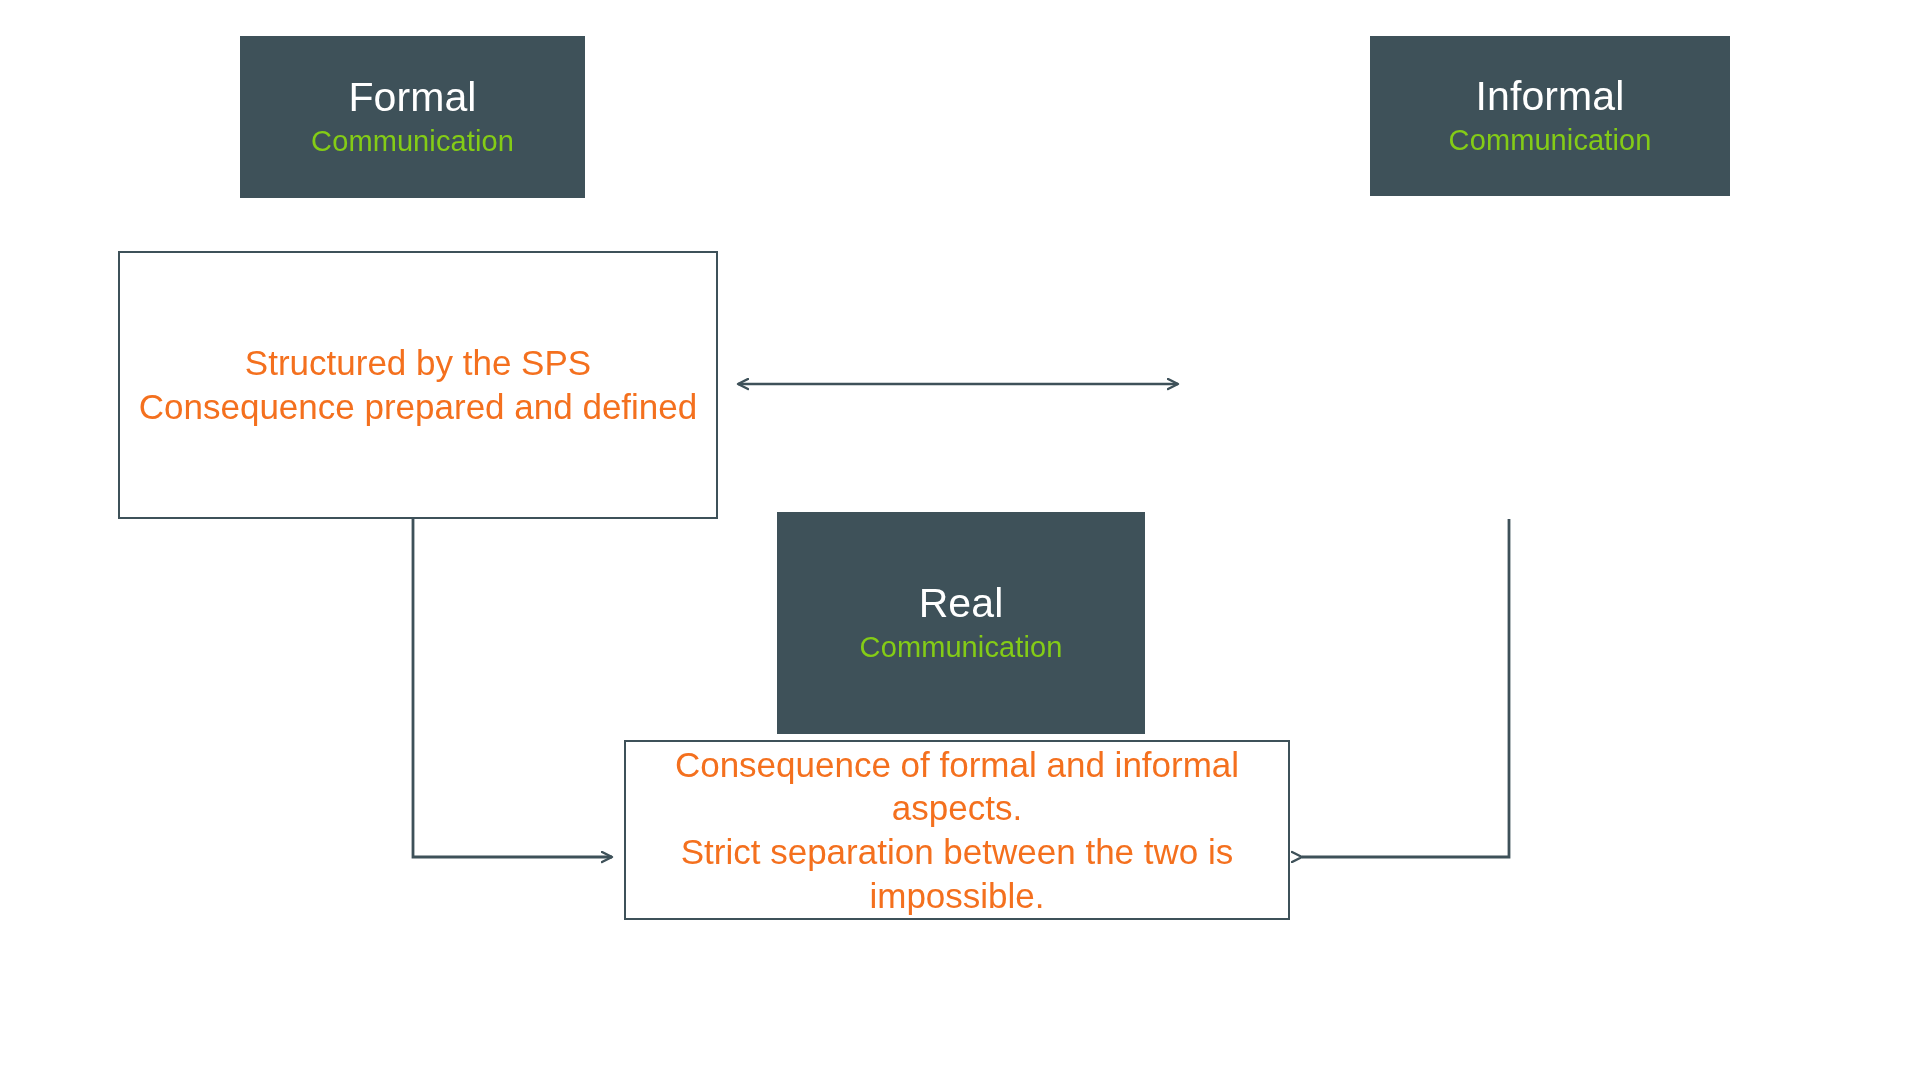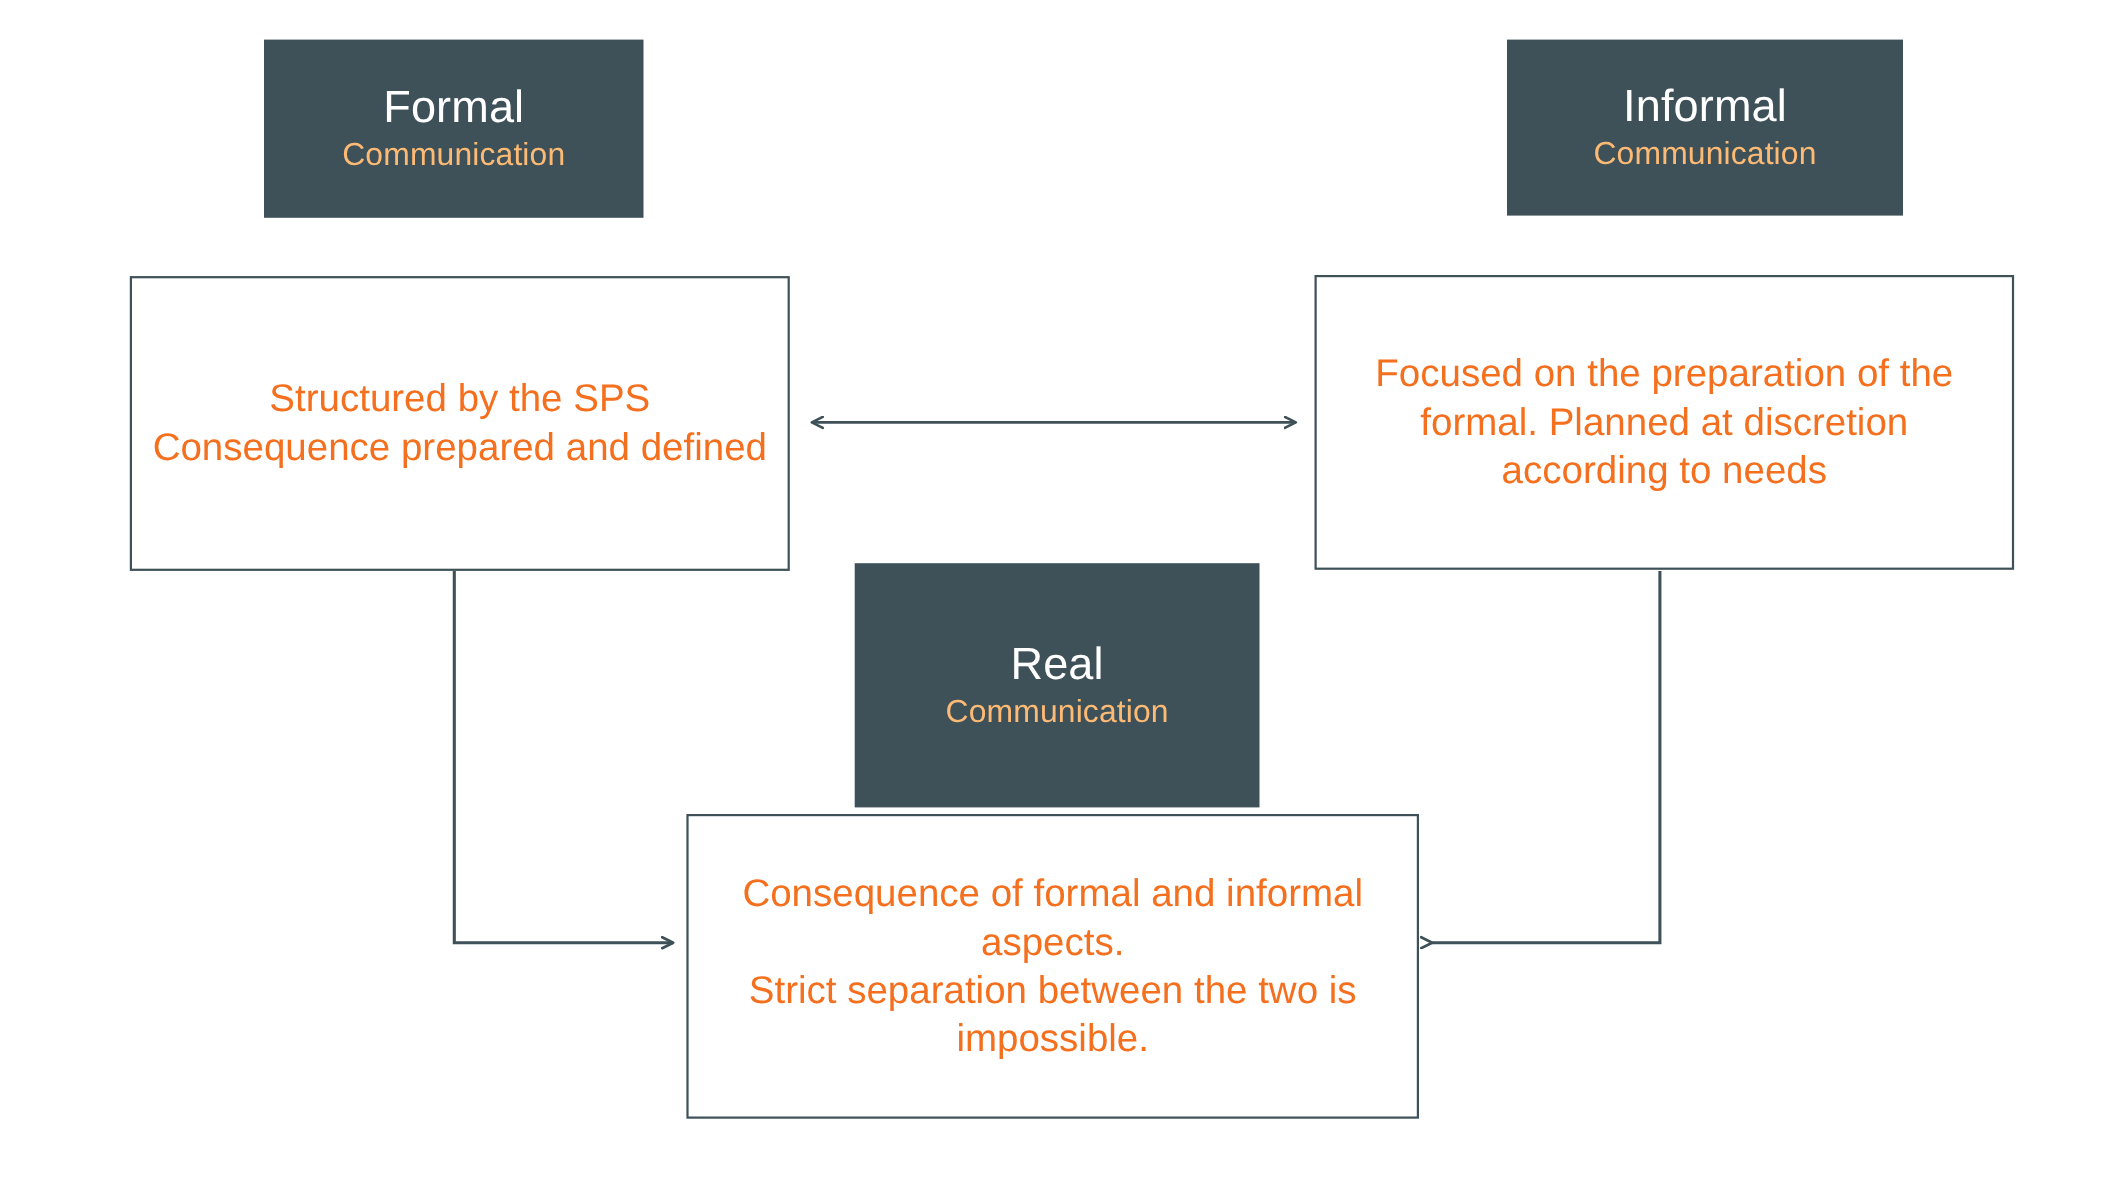--- a/index.html
+++ b/index.html
@@ -31,21 +31,21 @@
   }
   .header-title {
     color: #ffffff;
     font-size: 41px;
     line-height: 1.12;
     font-weight: 400;
     letter-spacing: 0.1px;
     white-space: nowrap;
   }
   .header-sub {
-    color: #fdba74;
+    color: #84cc16;
     font-size: 29px;
     line-height: 1.25;
     font-weight: 400;
     letter-spacing: 0.1px;
     white-space: nowrap;
     margin-top: 2px;
   }
 
   #box-formal   { left: 240px;  top: 36px;  width: 345px; height: 162px; }
   #box-informal { left: 1370px; top: 36px;  width: 360px; height: 160px; }
@@ -67,21 +67,21 @@
   .content-text {
     color: #f4701e;
     font-size: 35px;
     line-height: 1.25;
     font-weight: 400;
     white-space: pre-line;
   }
 
   #box-formal-detail   { left: 118px;  top: 251px; width: 600px; height: 268px; }
   #box-informal-detail { left: 1195px; top: 250px; width: 636px; height: 268px; }
-  #box-real-detail     { left: 624px;  top: 740px; width: 666px; height: 277px; }
+  #box-real-detail     { left: 624px;  top: 740px; width: 666px; height: 180px; }
 
   
   #connectors {
     position: absolute;
     left: 0;
     top: 0;
     width: 1920px;
     height: 1080px;
     pointer-events: none;
   }
@@ -127,22 +127,19 @@
   <div id="box-real" class="header-box">
     <div class="header-title">Real</div>
     <div class="header-sub">Communication</div>
   </div>
 
   <div id="box-formal-detail" class="content-box">
     <div class="content-text">Structured by the SPS
 Consequence prepared and defined</div>
   </div>
 
-  <div id="box-informal-detail" class="content-box">
-    <div class="content-text">Focused on the preparation of the formal. Planned at discretion according to needs</div>
-  </div>
 
   <div id="box-real-detail" class="content-box">
     <div class="content-text">Consequence of formal and informal aspects.
 Strict separation between the two is impossible.</div>
   </div>
 
 </div>
 
 </body></html>

